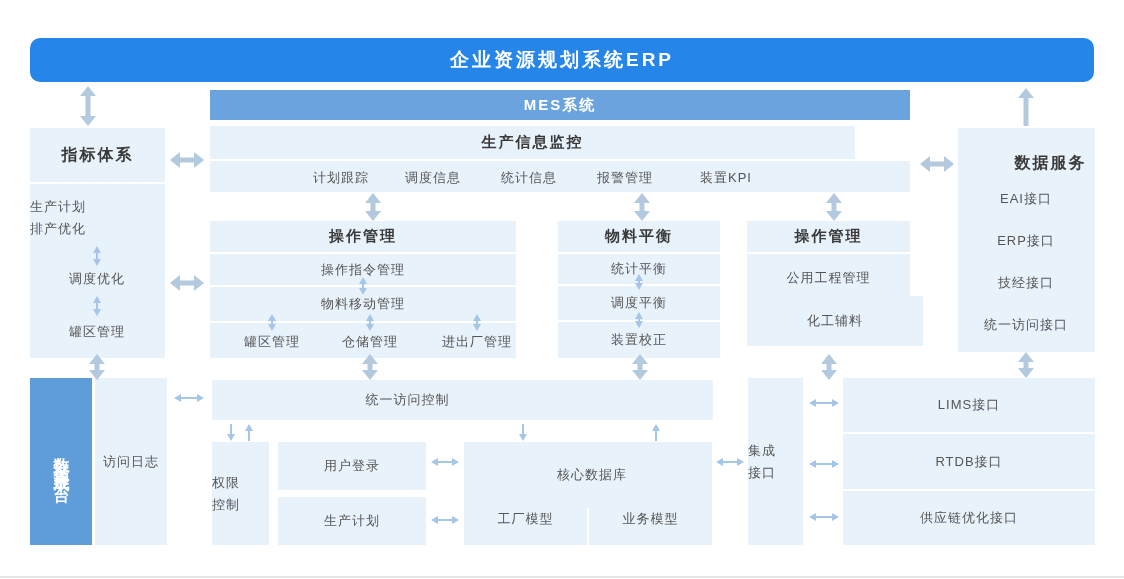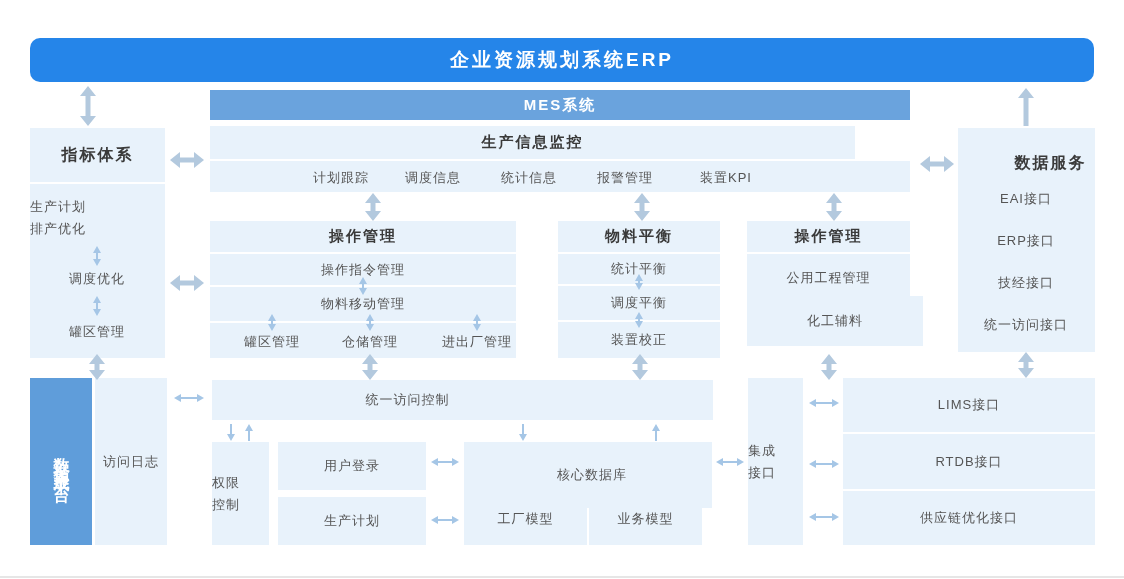--- a/index.html
+++ b/index.html
@@ -143,21 +143,21 @@
   <div class="abs lbox it" style="left:278px;top:497px;width:148px;height:48px;">
     <span>生产计划</span>
   </div>
 
   <div class="abs lbox it" style="left:464px;top:442px;width:248px;height:66px;padding-left:8px;">
     <span>核心数据库</span>
   </div>
   <div class="abs lbox it" style="left:464px;top:492px;width:123px;height:53px;">
     <span>工厂模型</span>
   </div>
-  <div class="abs lbox it" style="left:589px;top:492px;width:113px;height:53px;align-items:center;">
+  <div class="abs lbox it" style="left:589px;top:492px;width:123px;height:53px;align-items:center;">
     <span>业务模型</span>
   </div>
 
   <div class="abs lbox twoline" style="left:748px;top:378px;width:55px;height:167px;">
     <span>集成</span>
     <span>接口</span>
   </div>
 
   <div class="abs lbox it" style="left:843px;top:378px;width:252px;height:54px;">
     <span>LIMS接口</span>

